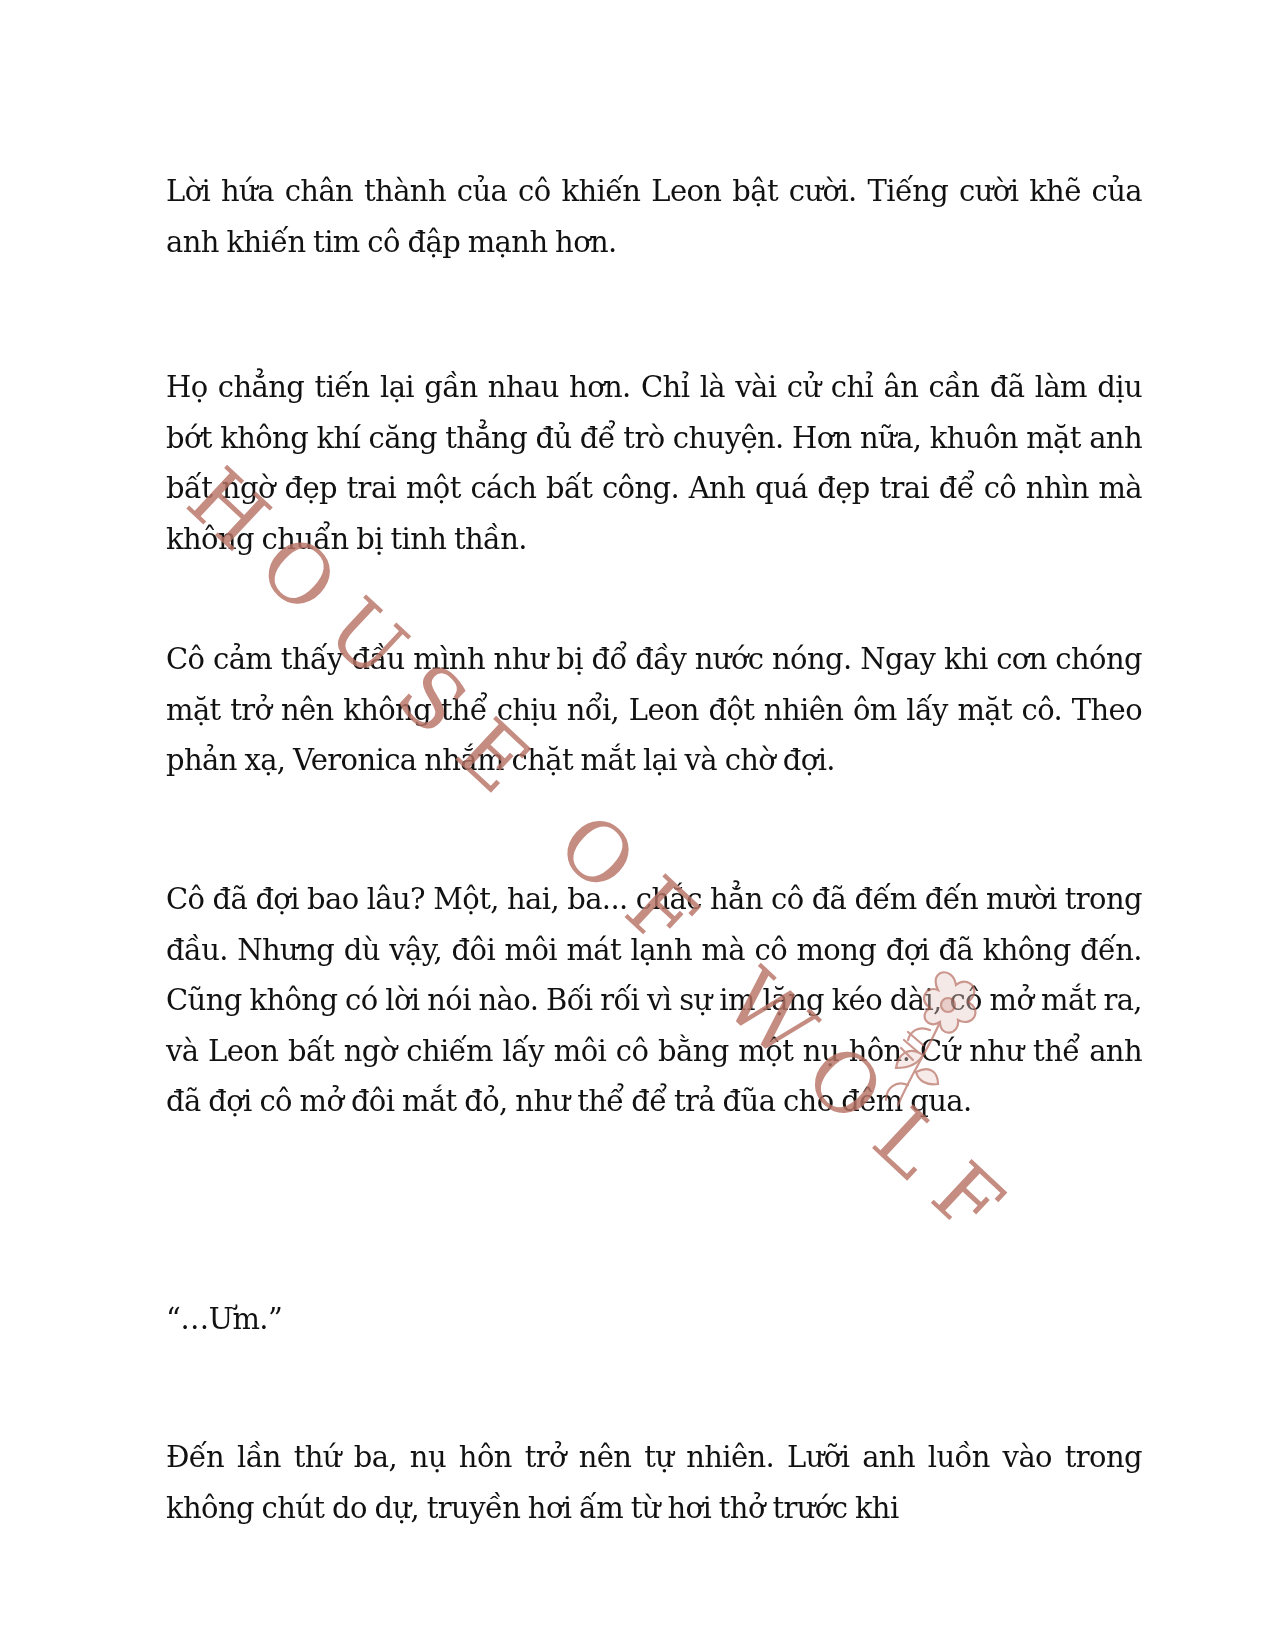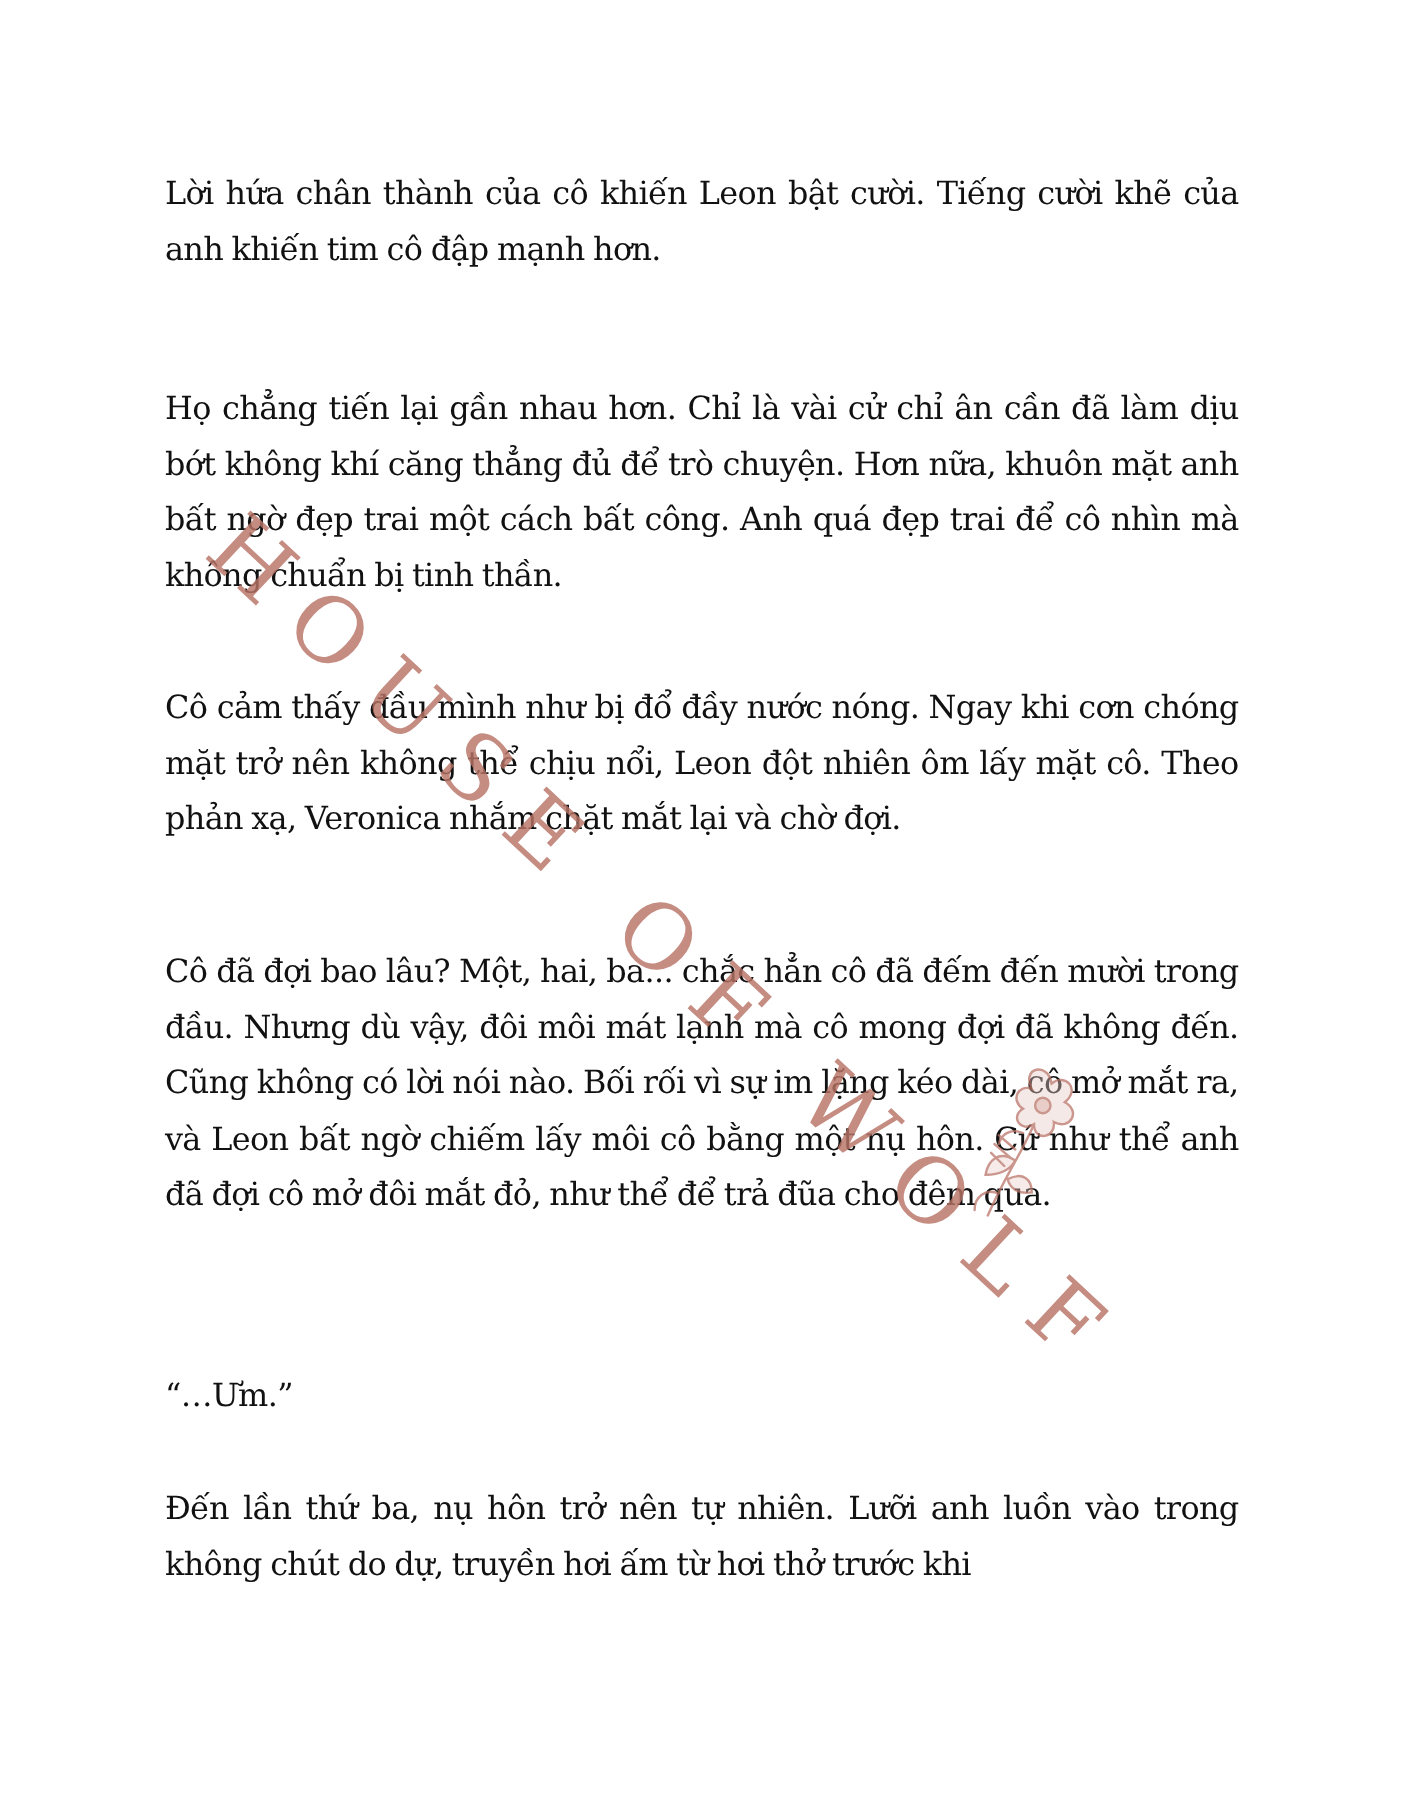--- a/index.html
+++ b/index.html
@@ -25,32 +25,32 @@
       left: 150px;
       top: 150px;
       width: 976px;
       font-family: "DejaVu Serif", "Liberation Serif", serif;
       font-size: 29px;
       line-height: 50.5px;
       color: #111111;
       z-index: 1;
     }
     .para {
-      margin: 0;
+      margin: 16px;
       text-align: justify;
       text-align-last: left;
       letter-spacing: -0.6px;
       word-spacing: -1px;
     }
     .p1 { position: absolute; top: 0; width: 976px; }
     .p2 { position: absolute; top: 196px; width: 976px; }
     .p3 { position: absolute; top: 468px; width: 976px; }
     .p4 { position: absolute; top: 708px; width: 976px; }
-    .p5 { position: absolute; top: 1093px; width: 976px; }
-    .p6 { position: absolute; top: 1196px; width: 976px; }
+    .p5 { position: absolute; top: 1128px; width: 976px; }
+    .p6 { position: absolute; top: 1266px; width: 976px; }
 
     .watermark {
       position: absolute;
       left: 0; top: 0;
       width: 1275px;
       height: 1650px;
       pointer-events: none;
       z-index: 2;
     }
     .wm-text {

